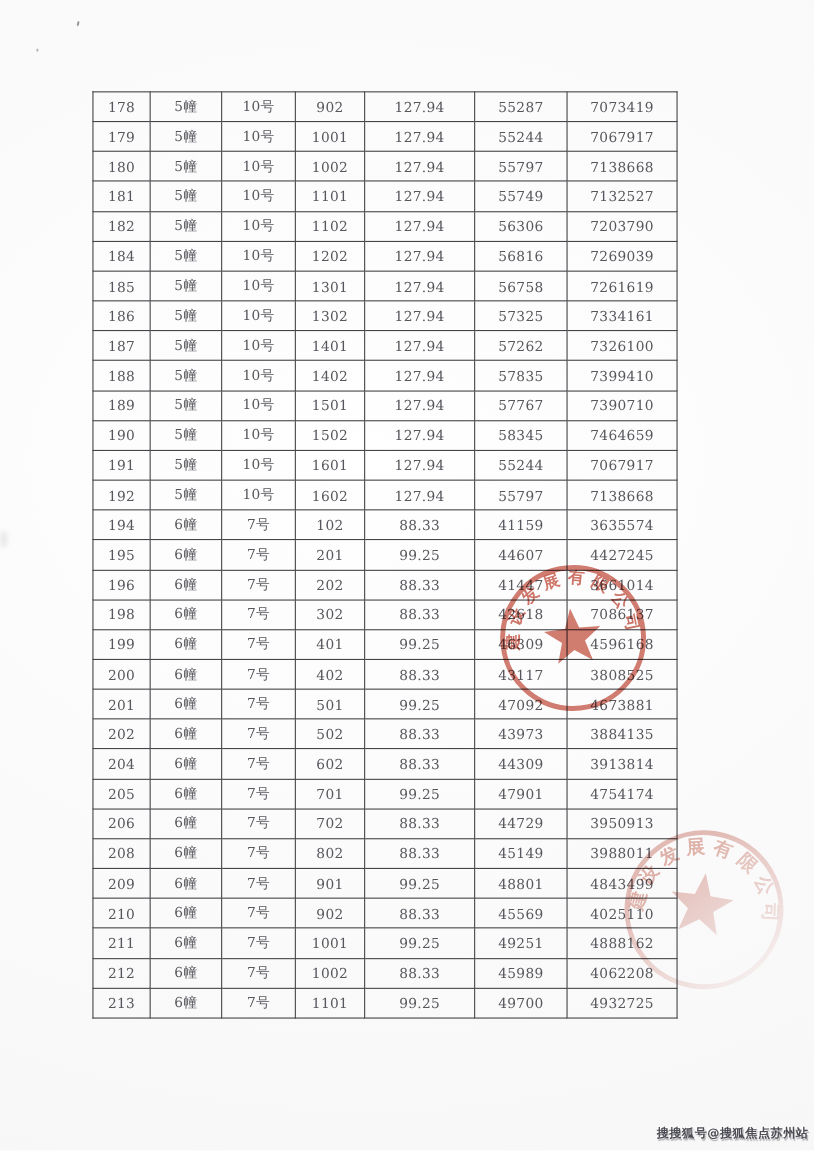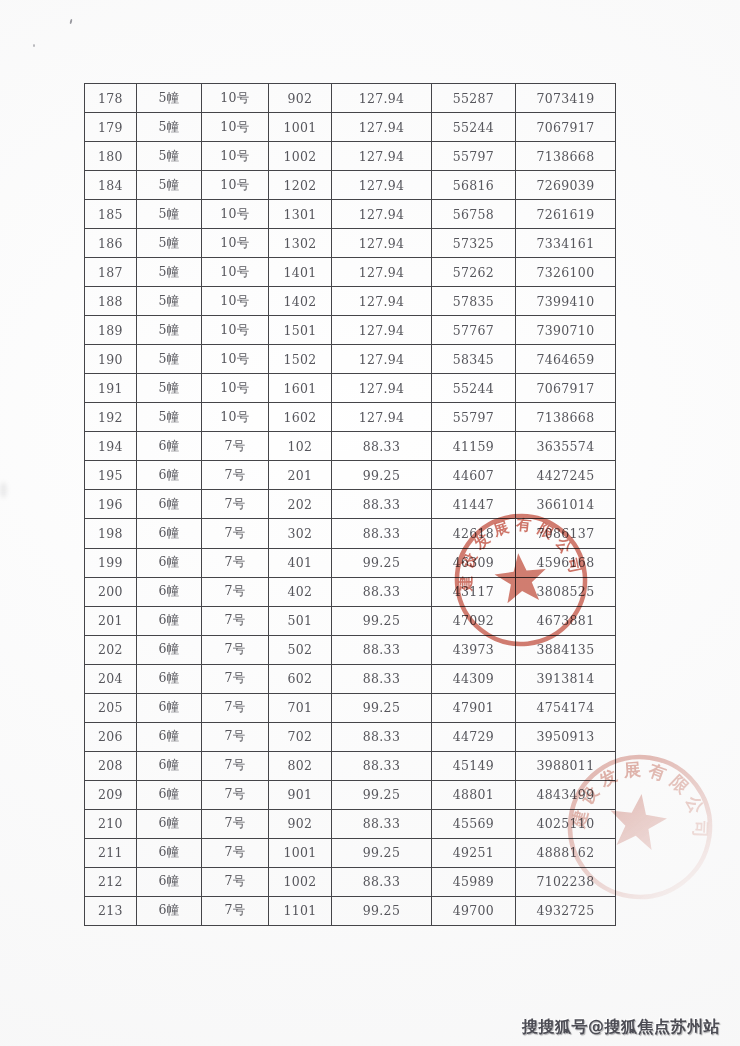--- a/index.html
+++ b/index.html
@@ -25,23 +25,23 @@
     padding:0;letter-spacing:0.3px;
     white-space:nowrap;overflow:hidden;
   }
   .price-table tr{height:23.4px;margin-top:45px;}
   
   .stamp{position:absolute;mix-blend-mode:multiply;filter:blur(0.3px);}
   .stamp-1{left:436px;top:495px;opacity:0.82;}
   .stamp-2{left:550px;top:737px;opacity:0.55;}
   
   .watermark{
-    position:absolute;right:20px;bottom:8px;
+    position:absolute;right:5px;bottom:8px;
     font-family:"DejaVu Sans","Liberation Sans",sans-serif;
-    font-weight:bold;font-size:16px;letter-spacing:0.5px;
+    font-weight:bold;font-size:11px;letter-spacing:0.5px;
     color:#4c4c54;
     text-shadow:-1px -1px 0 rgba(255,255,255,0.95), 1px 1px 1px rgba(70,70,75,0.45);
   }
   
   .speck{position:absolute;background:#9a9aa0;border-radius:50%;}
   .speck-a{left:70px;top:19px;width:2px;height:5px;transform:rotate(15deg);}
   .speck-b{left:33px;top:44px;width:2px;height:3px;opacity:0.7;}
   .smudge{position:absolute;left:0;top:482px;width:7px;height:16px;
     background:rgba(80,80,85,0.10);filter:blur(2px);border-radius:50%;}
 </style>
@@ -82,20 +82,38 @@
         <tr>
           <td>180</td>
           <td>5幢</td>
           <td>10号</td>
           <td>1002</td>
           <td>127.94</td>
           <td>55797</td>
           <td>7138668</td>
         </tr>
         <tr>
+          <td>181</td>
+          <td>5幢</td>
+          <td>10号</td>
+          <td>1101</td>
+          <td>127.94</td>
+          <td>55749</td>
+          <td>7132527</td>
+        </tr>
+        <tr>
+          <td>182</td>
+          <td>5幢</td>
+          <td>10号</td>
+          <td>1102</td>
+          <td>127.94</td>
+          <td>56306</td>
+          <td>7203790</td>
+        </tr>
+        <tr>
           <td>184</td>
           <td>5幢</td>
           <td>10号</td>
           <td>1202</td>
           <td>127.94</td>
           <td>56816</td>
           <td>7269039</td>
         </tr>
         <tr>
           <td>185</td>
@@ -304,21 +322,21 @@
           <td>49251</td>
           <td>4888162</td>
         </tr>
         <tr>
           <td>212</td>
           <td>6幢</td>
           <td>7号</td>
           <td>1002</td>
           <td>88.33</td>
           <td>45989</td>
-          <td>7102238</td>
+          <td>4062208</td>
         </tr>
         <tr>
           <td>213</td>
           <td>6幢</td>
           <td>7号</td>
           <td>1101</td>
           <td>99.25</td>
           <td>49700</td>
           <td>4932725</td>
         </tr>

